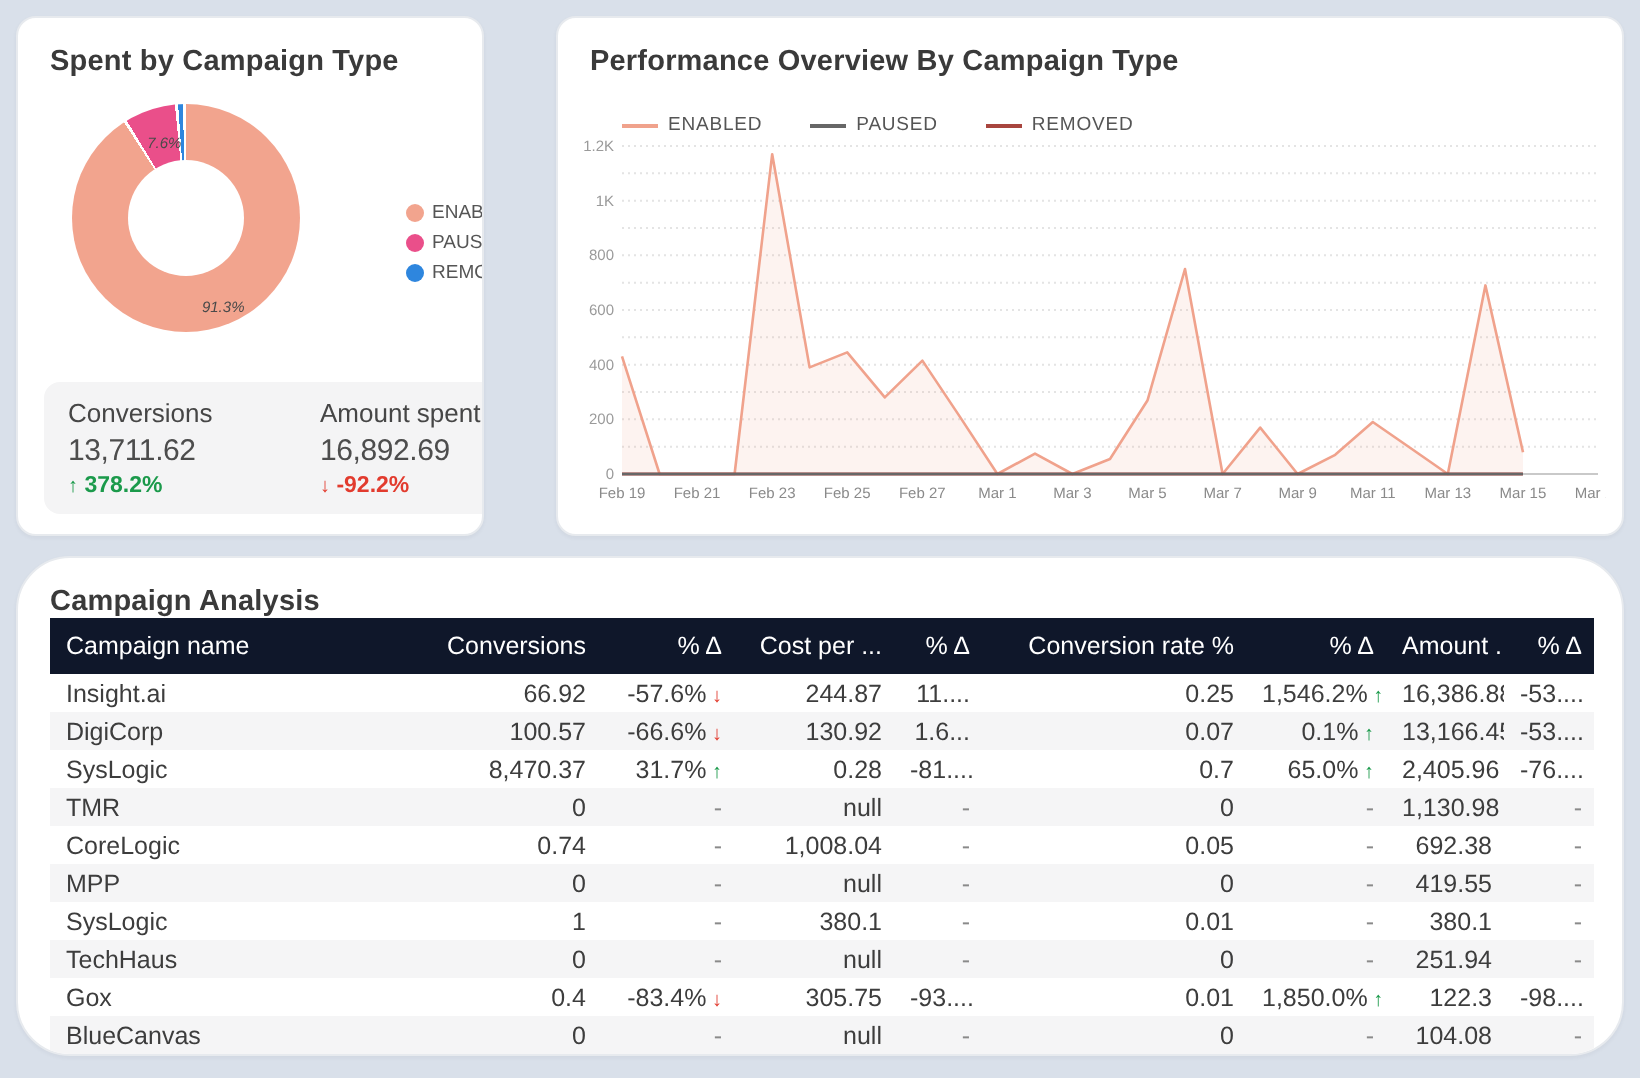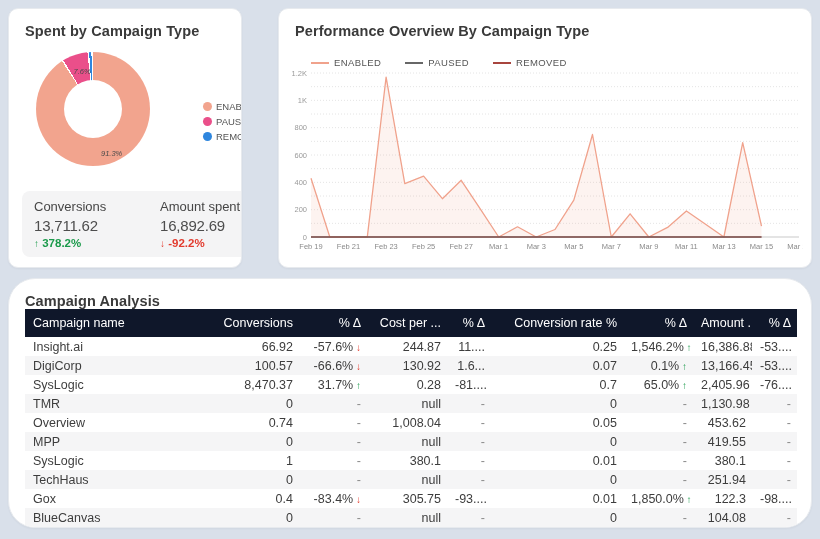--- a/index.html
+++ b/index.html
@@ -238,28 +238,28 @@
             <td>0</td>
             <td class="cell-dash">-</td>
             <td>null</td>
             <td class="cell-dash">-</td>
             <td>0</td>
             <td class="cell-dash">-</td>
             <td>1,130.98</td>
             <td class="cell-dash">-</td>
           </tr>
           <tr>
-            <td>Overview</td>
+            <td>CoreLogic</td>
             <td>0.74</td>
             <td class="cell-dash">-</td>
             <td>1,008.04</td>
             <td class="cell-dash">-</td>
             <td>0.05</td>
             <td class="cell-dash">-</td>
-            <td>453.62</td>
+            <td>692.38</td>
             <td class="cell-dash">-</td>
           </tr>
           <tr>
             <td>MPP</td>
             <td>0</td>
             <td class="cell-dash">-</td>
             <td>null</td>
             <td class="cell-dash">-</td>
             <td>0</td>
             <td class="cell-dash">-</td>

